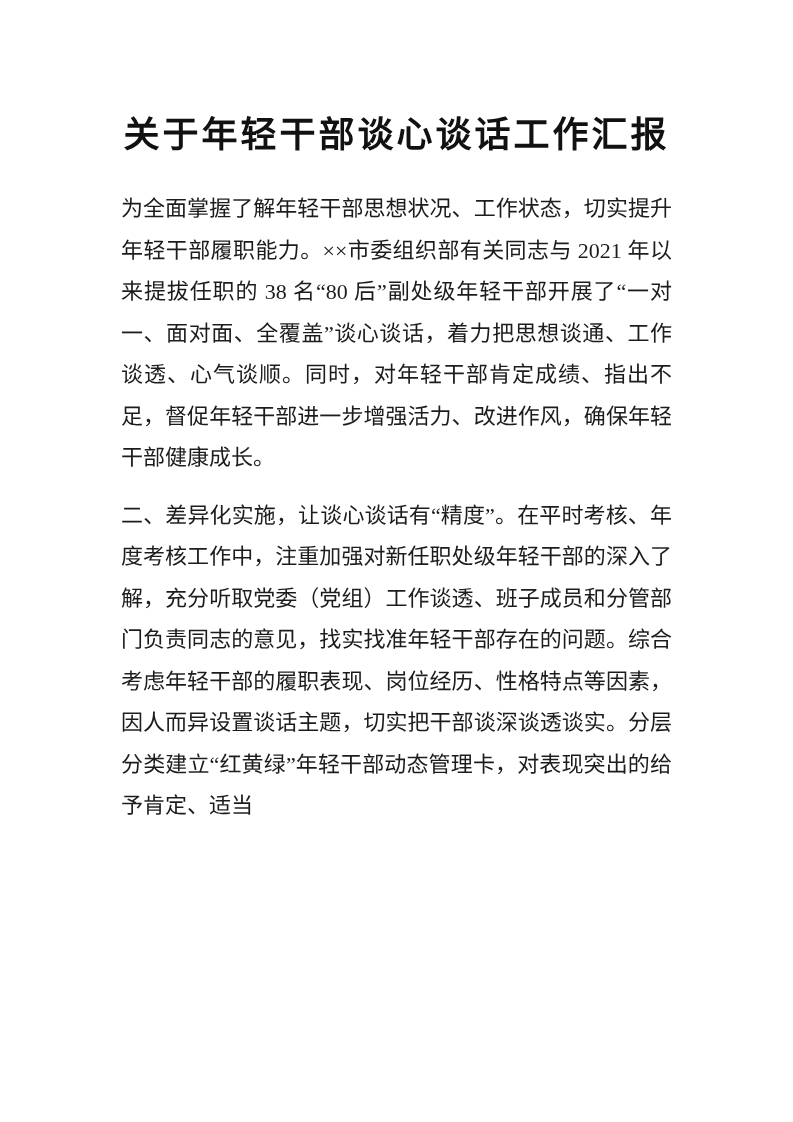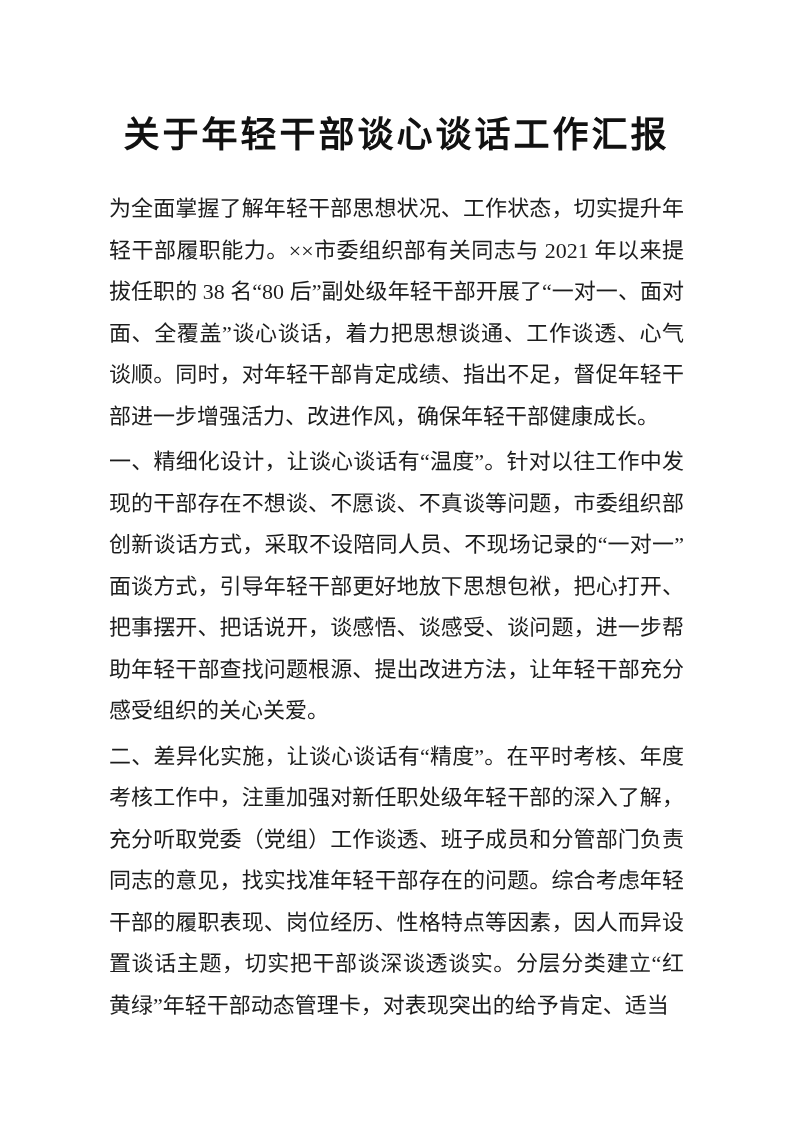--- a/index.html
+++ b/index.html
@@ -30,33 +30,32 @@
     font-weight: bold;
     text-align: center;
     letter-spacing: 3px;
     color: #111111;
     font-family: "Liberation Serif", serif;
   }
   .doc-body {
     margin-top: 30px;
   }
   .doc-body p {
-    margin: 4px;
+    margin: 16px;
     font-size: 22px;
     line-height: 41.5px;
     color: #1c1c1c;
     text-align: justify;
     text-justify: inter-character;
     word-break: break-all;
     font-family: "Liberation Serif", serif;
   }
 </style>
 </head>
 <body>
 
 <div class="page">
   <h1 class="doc-title">关于年轻干部谈心谈话工作汇报</h1>
   <div class="doc-body">
     <p>为全面掌握了解年轻干部思想状况、工作状态，切实提升年轻干部履职能力。××市委组织部有关同志与 2021 年以来提拔任职的 38 名“80 后”副处级年轻干部开展了“一对一、面对面、全覆盖”谈心谈话，着力把思想谈通、工作谈透、心气谈顺。同时，对年轻干部肯定成绩、指出不足，督促年轻干部进一步增强活力、改进作风，确保年轻干部健康成长。</p>
-    <p>一、精细化设计，让谈心谈话有“温度”。针对以往工作中发现的干部存在不想谈、不愿谈、不真谈等问题，市委组织部创新谈话方式，采取不设陪同人员、不现场记录的“一对一”面谈方式，引导年轻干部更好地放下思想包袱，把心打开、把事摆开、把话说开，谈感悟、谈感受、谈问题，进一步帮助年轻干部查找问题根源、提出改进方法，让年轻干部充分感受组织的关心关爱。</p>
     <p>二、差异化实施，让谈心谈话有“精度”。在平时考核、年度考核工作中，注重加强对新任职处级年轻干部的深入了解，充分听取党委（党组）工作谈透、班子成员和分管部门负责同志的意见，找实找准年轻干部存在的问题。综合考虑年轻干部的履职表现、岗位经历、性格特点等因素，因人而异设置谈话主题，切实把干部谈深谈透谈实。分层分类建立“红黄绿”年轻干部动态管理卡，对表现突出的给予肯定、适当</p>
   </div>
 </div>
 
 </body></html>

